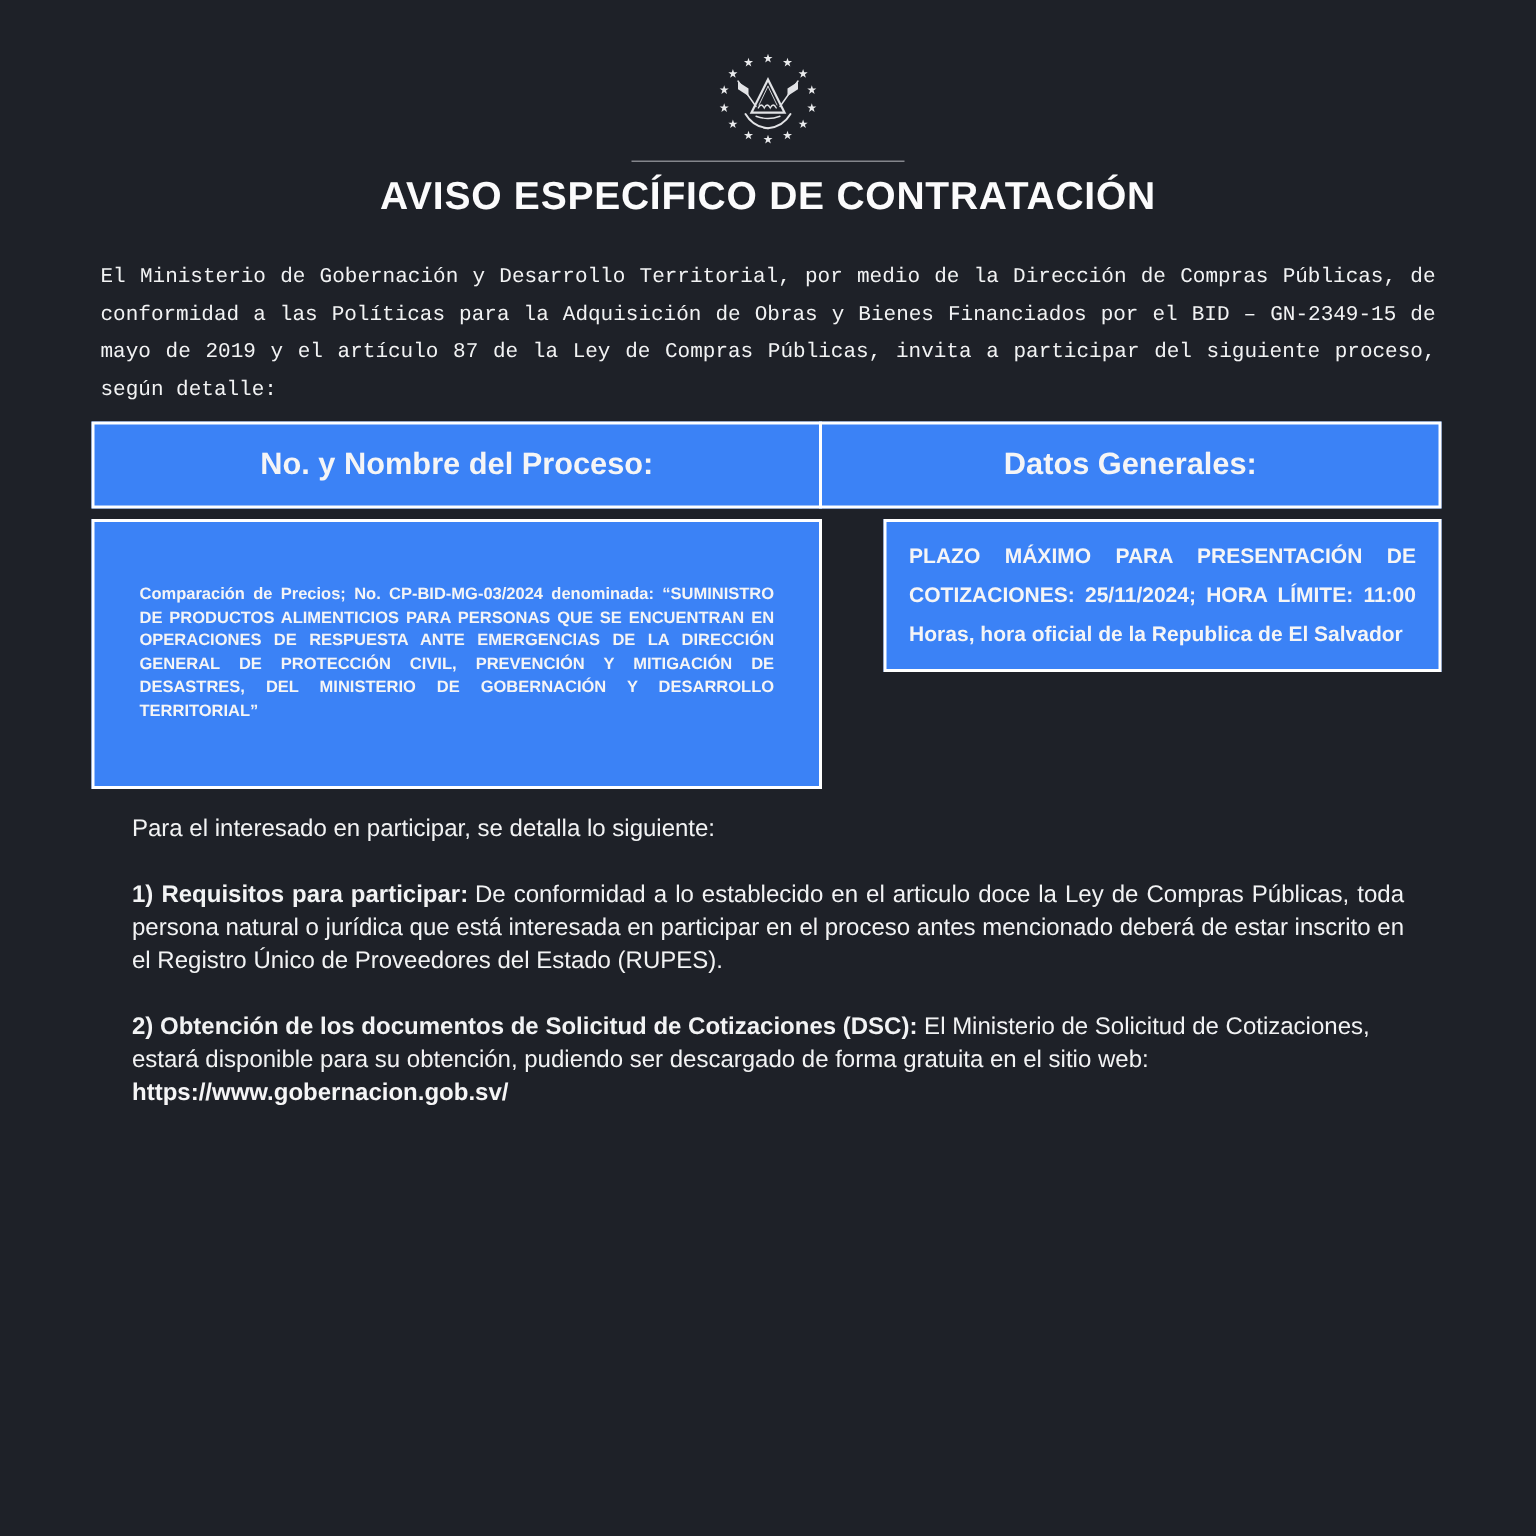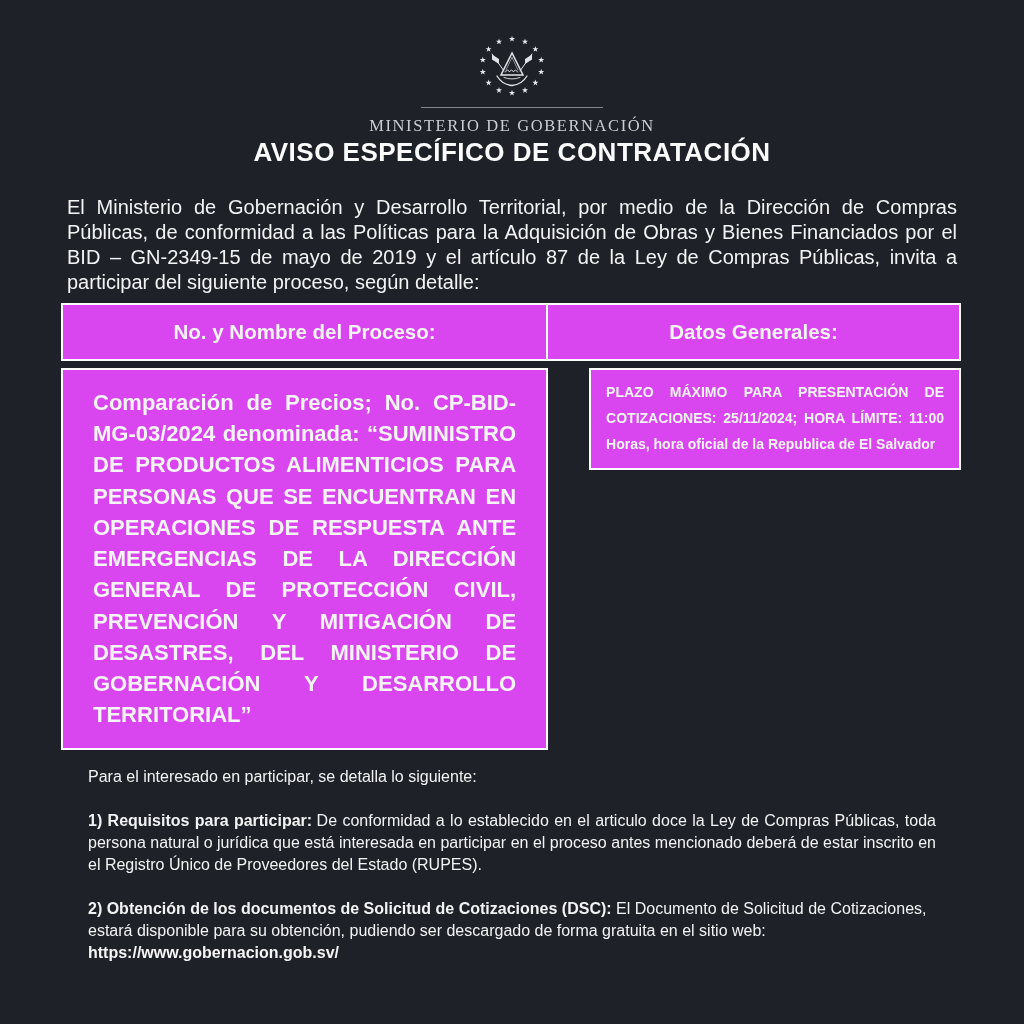--- a/index.html
+++ b/index.html
@@ -33,50 +33,51 @@
     font-weight:bold;
     font-size:26px;
     letter-spacing:.5px;
     color:#fbfbfc;
   }
 
   
   .intro{
     width:890px;
     margin:27px auto 0 auto;
-    font-size:20px;
+    font-size:14px;
     line-height:25px;
     text-align:justify;
     color:#f2f3f4;
+    font-family:Liberation Mono, monospace;
   }
 
   
   .doc-table{
     display:flex;
     width:902px;
     margin:8px auto 0 auto;
   }
   .col-left{width:54%;display:flex;flex-direction:column;row-gap:7px;}
   .col-right{width:46%;margin-left:-2px;display:flex;flex-direction:column;row-gap:7px;}
   .cell{
     border:2px solid #ffffff;
-    background:#d946ef;
+    background:#3b82f6;
     box-sizing:border-box;
   }
   .th{
     height:58px;
     display:flex;align-items:center;justify-content:center;
     font-weight:bold;font-size:20.5px;
     flex:0 0 auto;
   }
   .body-left{
     flex:1;
-    padding:17px 30px;
+    padding:41px 30px;
     font-weight:bold;
-    font-size:22px;
+    font-size:11px;
     line-height:1.42;
     text-align:justify;
   }
   .gd{
     padding:10px 15px;
     font-weight:bold;
     font-size:14px;
     line-height:1.85;
     text-align:justify;
     margin-left:43px;
@@ -136,21 +137,20 @@
         <path d="M49,33 l-7,-4.5 l0,5 l7,4.5 z" fill="#e2e3e6" stroke="none"></path>
         <path d="M82,28 L70,45" stroke-width="1"></path>
         <path d="M75,33 l7,-4.5 l0,5 l-7,4.5 z" fill="#e2e3e6" stroke="none"></path>
         <path d="M47,50 Q52,58.5 62,59.5" stroke-width="1.3"></path>
         <path d="M77,50 Q72,58.5 62,59.5" stroke-width="1.3"></path>
         <path d="M54,51.5 q8,3 16,0" stroke-width="0.9"></path>
       </g>
     </svg>
     <div class="mast-divider"></div>
     <div class="ministry">
-      <div>MINISTERIO DE GOBERNACIÓN</div>
     </div>
   </div>
 
   <div class="doc-title">AVISO ESPECÍFICO DE CONTRATACIÓN</div>
 
   <div class="intro">El Ministerio de Gobernación y Desarrollo Territorial, por medio de la Dirección de Compras Públicas, de conformidad a las Políticas para la Adquisición de Obras y Bienes Financiados por el BID – GN-2349-15 de mayo de 2019 y el artículo 87 de la Ley de Compras Públicas, invita a participar del siguiente proceso, según detalle:</div>
 
   <div class="doc-table">
     <div class="col-left">
       <div class="cell th">No. y Nombre del Proceso:</div>
@@ -160,18 +160,18 @@
       <div class="cell th">Datos Generales:</div>
       <div class="cell gd">PLAZO MÁXIMO PARA PRESENTACIÓN DE COTIZACIONES: 25/11/2024; HORA LÍMITE: 11:00 Horas, hora oficial de la Republica de El Salvador</div>
     </div>
   </div>
 
   <div class="details">
     <p>Para el interesado en participar, se detalla lo siguiente:</p>
     <div class="spacer"></div>
     <p class="just"><span class="b-lead">1) Requisitos para participar:</span><span>De conformidad a lo establecido en el articulo doce la Ley de Compras Públicas, toda persona natural o jurídica que está interesada en participar en el proceso antes mencionado deberá de estar inscrito en el Registro Único de Proveedores del Estado (RUPES).</span></p>
     <div class="spacer"></div>
-    <p><span class="b-lead">2) Obtención de los documentos de Solicitud de Cotizaciones (DSC):</span><span>El Documento de Solicitud de Cotizaciones,</span><br>
+    <p><span class="b-lead">2) Obtención de los documentos de Solicitud de Cotizaciones (DSC):</span><span>El Ministerio de Solicitud de Cotizaciones,</span><br>
     <span>estará  disponible para su obtención, pudiendo ser descargado de forma gratuita en el sitio web:</span><br>
     <a href="#" class="url-link">https://www.gobernacion.gob.sv/</a></p>
   </div>
 
 </div>
 
 </body></html>

